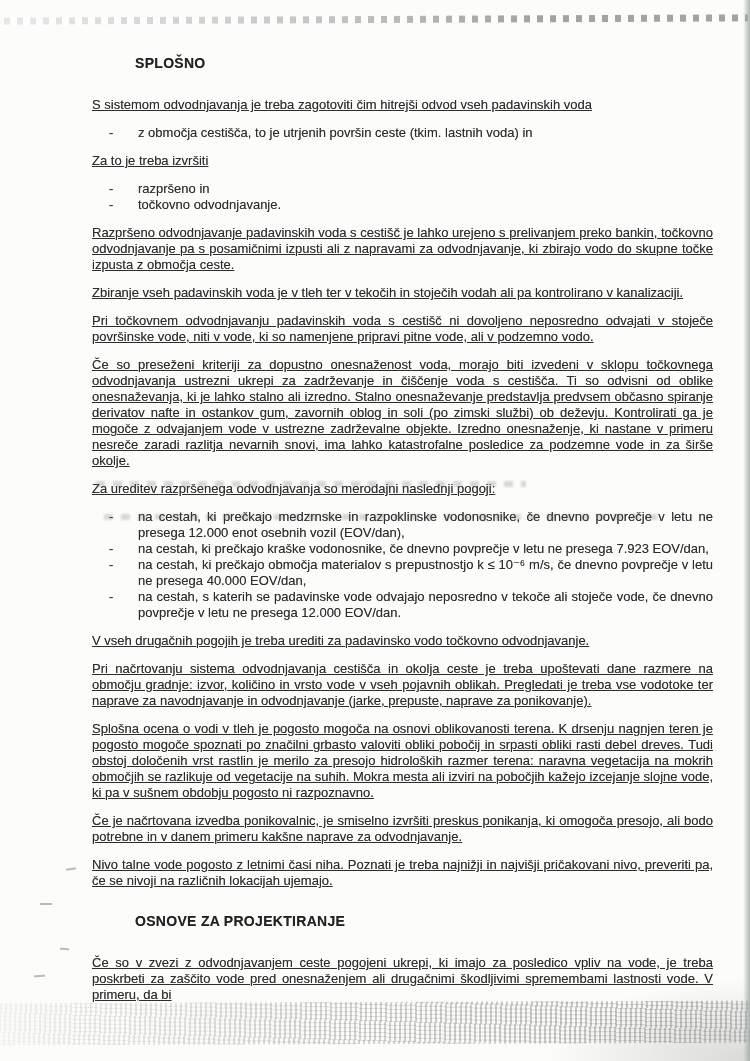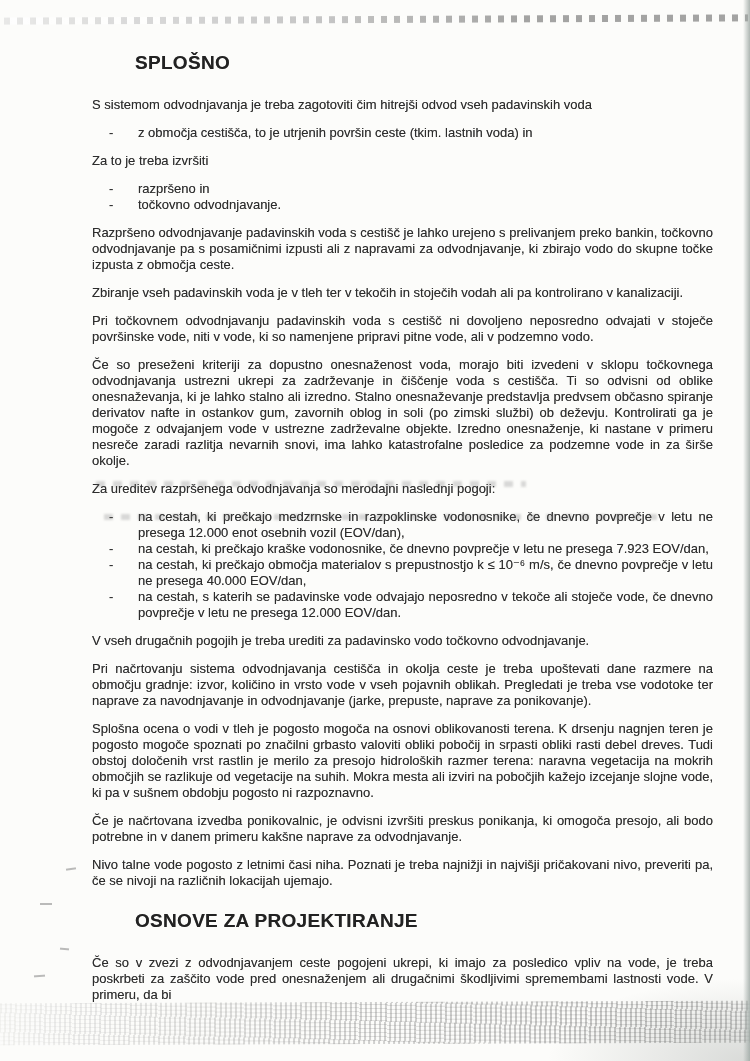--- a/index.html
+++ b/index.html
@@ -52,26 +52,26 @@
   .mark-3{top:948px;left:60px;width:9px;transform:rotate(5deg);}
   .mark-4{top:975px;left:34px;width:11px;transform:rotate(-4deg);}
   
   .content{
     position:absolute;left:92px;top:55px;width:621px;
     font-size:13px;line-height:16px;
     text-align:justify;
     text-shadow:0 0 .5px rgba(60,60,60,.55);
   }
   .heading{
-    font-weight:bold;font-size:19px;letter-spacing:.3px;
+    font-weight:bold;font-size:14px;letter-spacing:.3px;
     padding-left:43px;text-align:left;
     margin:0 0 26px 0;color:#222;
   }
   .heading.second{margin-top:24px;}
-  p{margin:0 0 12px 0;}
+  p{margin:0 0 12px 0;text-decoration:underline;}
   ul{list-style:none;margin:12px 0 12px 0;padding:0 0 0 46px;}
   ul li{position:relative;text-align:justify;}
   ul li::before{content:"-";position:absolute;left:-29px;top:0;}
 </style>
 </head>
 <body>
 
 <div id="page">
 
   <div class="noise-top"></div>
@@ -109,21 +109,21 @@
       <li>na cestah, ki prečkajo območja materialov s prepustnostjo k ≤ 10⁻⁶ m/s, če dnevno povprečje v letu ne presega 40.000 EOV/dan,</li>
       <li>na cestah, s katerih se padavinske vode odvajajo neposredno v tekoče ali stoječe vode, če dnevno povprečje v letu ne presega 12.000 EOV/dan.</li>
     </ul>
 
     <p>V vseh drugačnih pogojih je treba urediti za padavinsko vodo točkovno odvodnjavanje.</p>
 
     <p>Pri načrtovanju sistema odvodnjavanja cestišča in okolja ceste je treba upoštevati dane razmere na območju gradnje: izvor, količino in vrsto vode v vseh pojavnih oblikah. Pregledati je treba vse vodotoke ter naprave za navodnjavanje in odvodnjavanje (jarke, prepuste, naprave za ponikovanje).</p>
 
     <p>Splošna ocena o vodi v tleh je pogosto mogoča na osnovi oblikovanosti terena. K drsenju nagnjen teren je pogosto mogoče spoznati po značilni grbasto valoviti obliki pobočij in srpasti obliki rasti debel dreves. Tudi obstoj določenih vrst rastlin je merilo za presojo hidroloških razmer terena: naravna vegetacija na mokrih območjih se razlikuje od vegetacije na suhih. Mokra mesta ali izviri na pobočjih kažejo izcejanje slojne vode, ki pa v sušnem obdobju pogosto ni razpoznavno.</p>
 
-    <p>Če je načrtovana izvedba ponikovalnic, je odvisni izvršiti preskus ponikanja, ki omogoča presojo, ali bodo potrebne in v danem primeru kakšne naprave za odvodnjavanje.</p>
+    <p>Če je načrtovana izvedba ponikovalnic, je smiselno izvršiti preskus ponikanja, ki omogoča presojo, ali bodo potrebne in v danem primeru kakšne naprave za odvodnjavanje.</p>
 
     <p>Nivo talne vode pogosto z letnimi časi niha. Poznati je treba najnižji in najvišji pričakovani nivo, preveriti pa, če se nivoji na različnih lokacijah ujemajo.</p>
 
     <div class="heading second">OSNOVE ZA PROJEKTIRANJE</div>
 
     <p>Če so v zvezi z odvodnjavanjem ceste pogojeni ukrepi, ki imajo za posledico vpliv na vode, je treba poskrbeti za zaščito vode pred onesnaženjem ali drugačnimi škodljivimi spremembami lastnosti vode. V primeru, da bi</p>
 
   </div>
 
   <div class="smudge smudge-1"></div>

